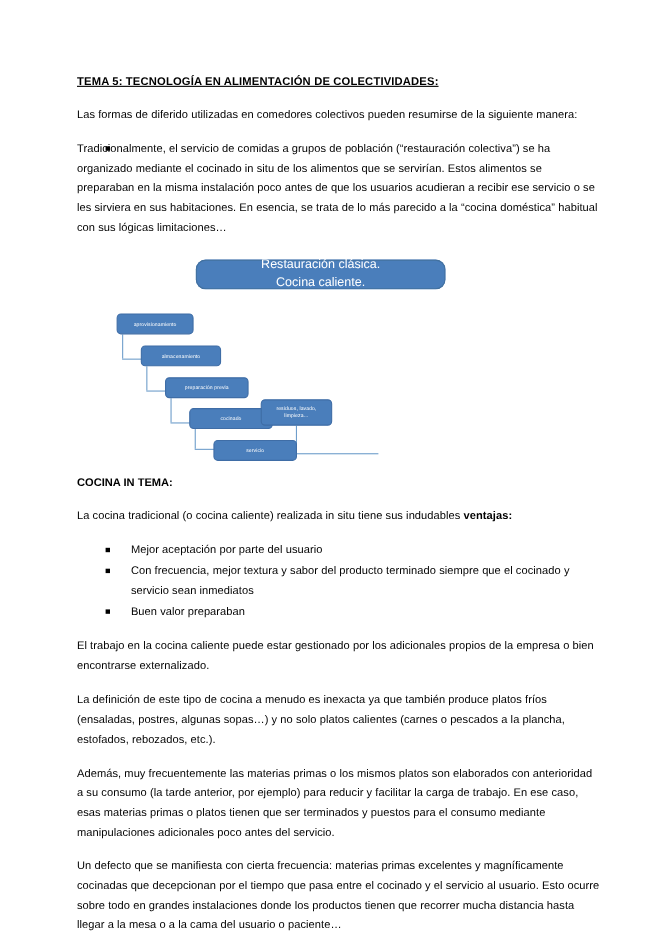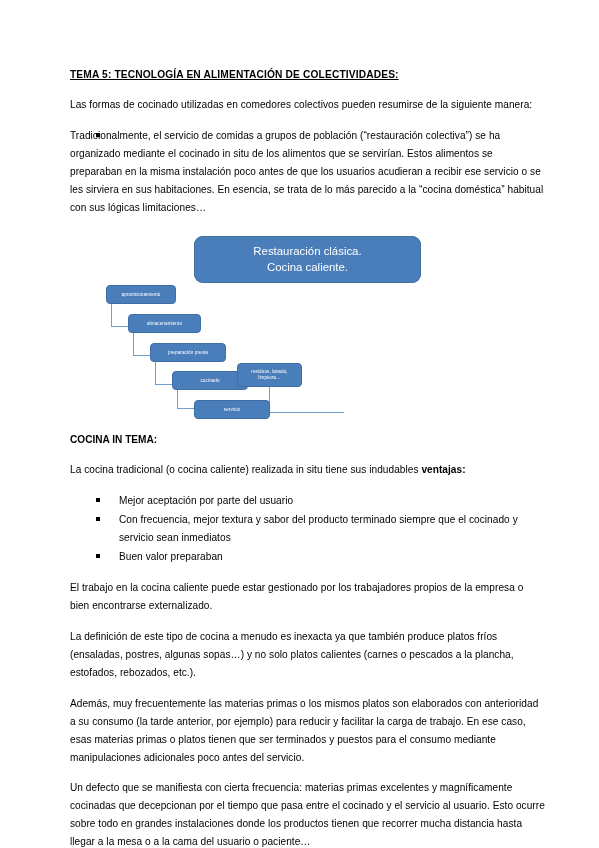--- a/index.html
+++ b/index.html
@@ -68,24 +68,24 @@
 
   
   .diagram {
     position: relative;
     width: 100%;
     height: 190px;
     margin: 4px 0 12px 0;
   }
   .banner {
     position: absolute;
-    left: 124px;
+    left: 108px;
     top: 6px;
     width: 227px;
-    height: 47px;
+    height: 27px;
     background: #4a7ebb;
     border-radius: 9px;
     color: #ffffff;
     display: flex;
     flex-direction: column;
     align-items: center;
     justify-content: center;
     font-size: 11.4px;
     line-height: 1.32;
     box-shadow: inset 0 0 0 1px #43719f;
@@ -113,21 +113,21 @@
   .conn.v { width: 1px; }
   .conn.h { height: 1px; }
 </style>
 </head>
 <body>
 
 <div class="page">
 
   <div class="doc-title">TEMA 5: TECNOLOGÍA EN ALIMENTACIÓN DE COLECTIVIDADES:</div>
 
-  <p class="para">Las formas de cocinado utilizadas en comedores colectivos pueden resumirse de la siguiente manera:</p>
+  <p class="para">Las formas de diferido utilizadas en comedores colectivos pueden resumirse de la siguiente manera:</p>
 
   <ul class="bullets">
     <li>
       <span class="sq"></span>
     </li>
   </ul>
 
   <p class="para">Tradicionalmente, el servicio de comidas a grupos de población (“restauración colectiva”) se ha organizado mediante el cocinado in situ de los alimentos que se servirían. Estos alimentos se preparaban en la misma instalación poco antes de que los usuarios acudieran a recibir ese servicio o se les sirviera en sus habitaciones. En esencia, se trata de lo más parecido a la “cocina doméstica” habitual con sus lógicas limitaciones…</p>
 
   <div class="diagram">
@@ -191,21 +191,21 @@
     <li>
       <span class="sq"></span>
       <span>Con frecuencia, mejor textura y sabor del producto terminado siempre que el cocinado y servicio sean inmediatos</span>
     </li>
     <li>
       <span class="sq"></span>
       <span>Buen valor preparaban</span>
     </li>
   </ul>
 
-  <p class="para">El trabajo en la cocina caliente puede estar gestionado por los trabajadores propios de la empresa o bien encontrarse externalizado.</p>
+  <p class="para">El trabajo en la cocina caliente puede estar gestionado por los adicionales propios de la empresa o bien encontrarse externalizado.</p>
 
   <p class="para">La definición de este tipo de cocina a menudo es inexacta ya que también produce platos fríos (ensaladas, postres, algunas sopas…) y no solo platos calientes (carnes o pescados a la plancha, estofados, rebozados, etc.).</p>
 
   <p class="para">Además, muy frecuentemente las materias primas o los mismos platos son elaborados con anterioridad a su consumo (la tarde anterior, por ejemplo) para reducir y facilitar la carga de trabajo. En ese caso, esas materias primas o platos tienen que ser terminados y puestos para el consumo mediante manipulaciones adicionales poco antes del servicio.</p>
 
   <p class="para">Un defecto que se manifiesta con cierta frecuencia: materias primas excelentes y magníficamente cocinadas que decepcionan por el tiempo que pasa entre el cocinado y el servicio al usuario. Esto ocurre sobre todo en grandes instalaciones donde los productos tienen que recorrer mucha distancia hasta llegar a la mesa o a la cama del usuario o paciente…</p>
 
 </div>
 
 </body></html>

